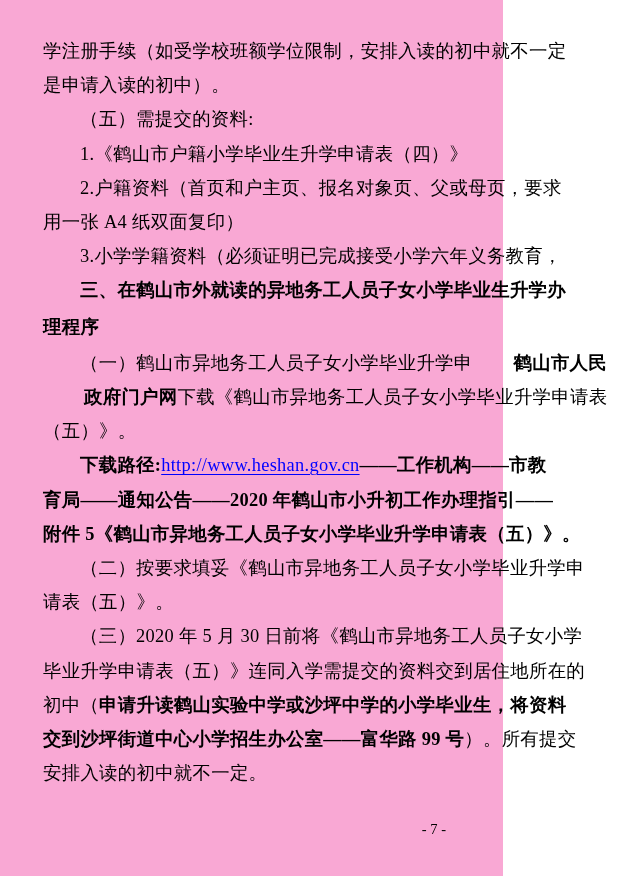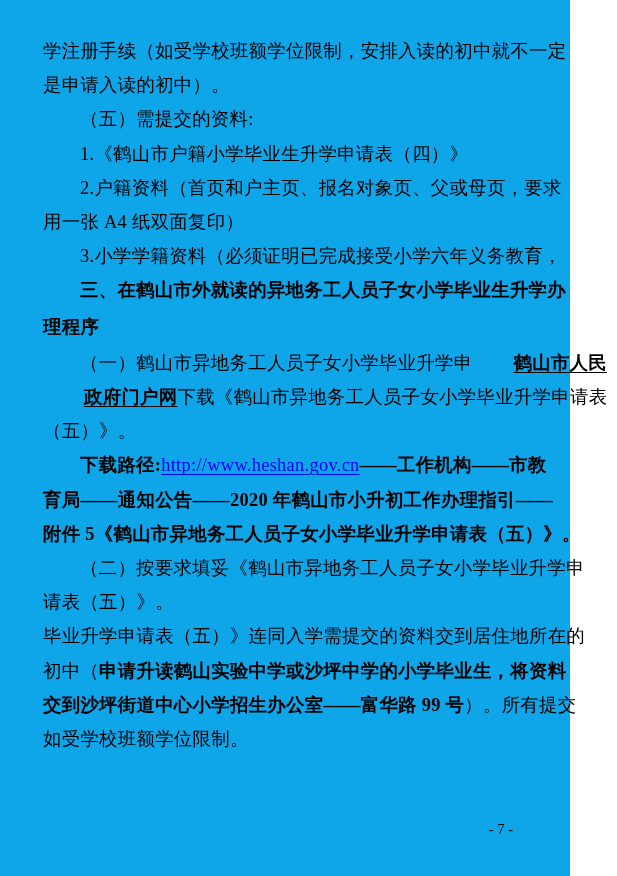--- a/index.html
+++ b/index.html
@@ -5,37 +5,37 @@
   html, body { margin: 0; padding: 0; }
   body {
     width: 617px; height: 876px;
     background: #ffffff;
     overflow: hidden;
     font-family: "Liberation Serif", "DejaVu Serif", serif;
     color: #000000;
   }
   .page {
     position: relative;
-    width: 570px; height: 876px;
-    background: #0ea5e9;
+    width: 503px; height: 876px;
+    background: #f9a8d4;
   }
   .content {
     position: absolute;
     left: 43px; top: 34px;
     width: 530px;
   }
   .line {
     font-size: 18.4px;
     line-height: 34.2px;
     white-space: nowrap;
     letter-spacing: 0.3px;
   }
   .indent { text-indent: 37px; }
   .b { font-weight: bold; }
-  .u { text-decoration: underline; text-underline-offset: 3px; padding-left: 41px; }
+  .u { text-underline-offset: 3px; padding-left: 41px; }
   .heading {
     font-family: Liberation Mono, monospace;
     font-weight: bold;
   }
   .link {
     color: #0000ff;
     font-weight: normal;
     text-decoration: underline;
     text-underline-offset: 3px;
     cursor: pointer;
@@ -97,31 +97,34 @@
     </div>
     <div class="line">
       <span class="b">附件 5《鹤山市异地务工人员子女小学毕业升学申请表（五）》。</span>
     </div>
     <div class="line indent">
       <span>（二）按要求填妥《鹤山市异地务工人员子女小学毕业升学申</span>
     </div>
     <div class="line">
       <span>请表（五）》。</span>
     </div>
+    <div class="line indent">
+      <span>（三）2020 年 5 月 30 日前将《鹤山市异地务工人员子女小学</span>
+    </div>
     <div class="line">
       <span>毕业升学申请表（五）》连同入学需提交的资料交到居住地所在的</span>
     </div>
     <div class="line">
       <span>初中（</span><span class="b">申请升读鹤山实验中学或沙坪中学的小学毕业生，将资料</span>
     </div>
     <div class="line">
       <span class="b">交到沙坪街道中心小学招生办公室——富华路 99 号</span><span>）。所有提交</span>
     </div>
     <div class="line">
-      <span>如受学校班额学位限制。</span>
+      <span>安排入读的初中就不一定。</span>
     </div>
 
   </div>
 
   <div class="footer">
     <span>- 7 -</span>
   </div>
 </div>
 
 </body></html>

